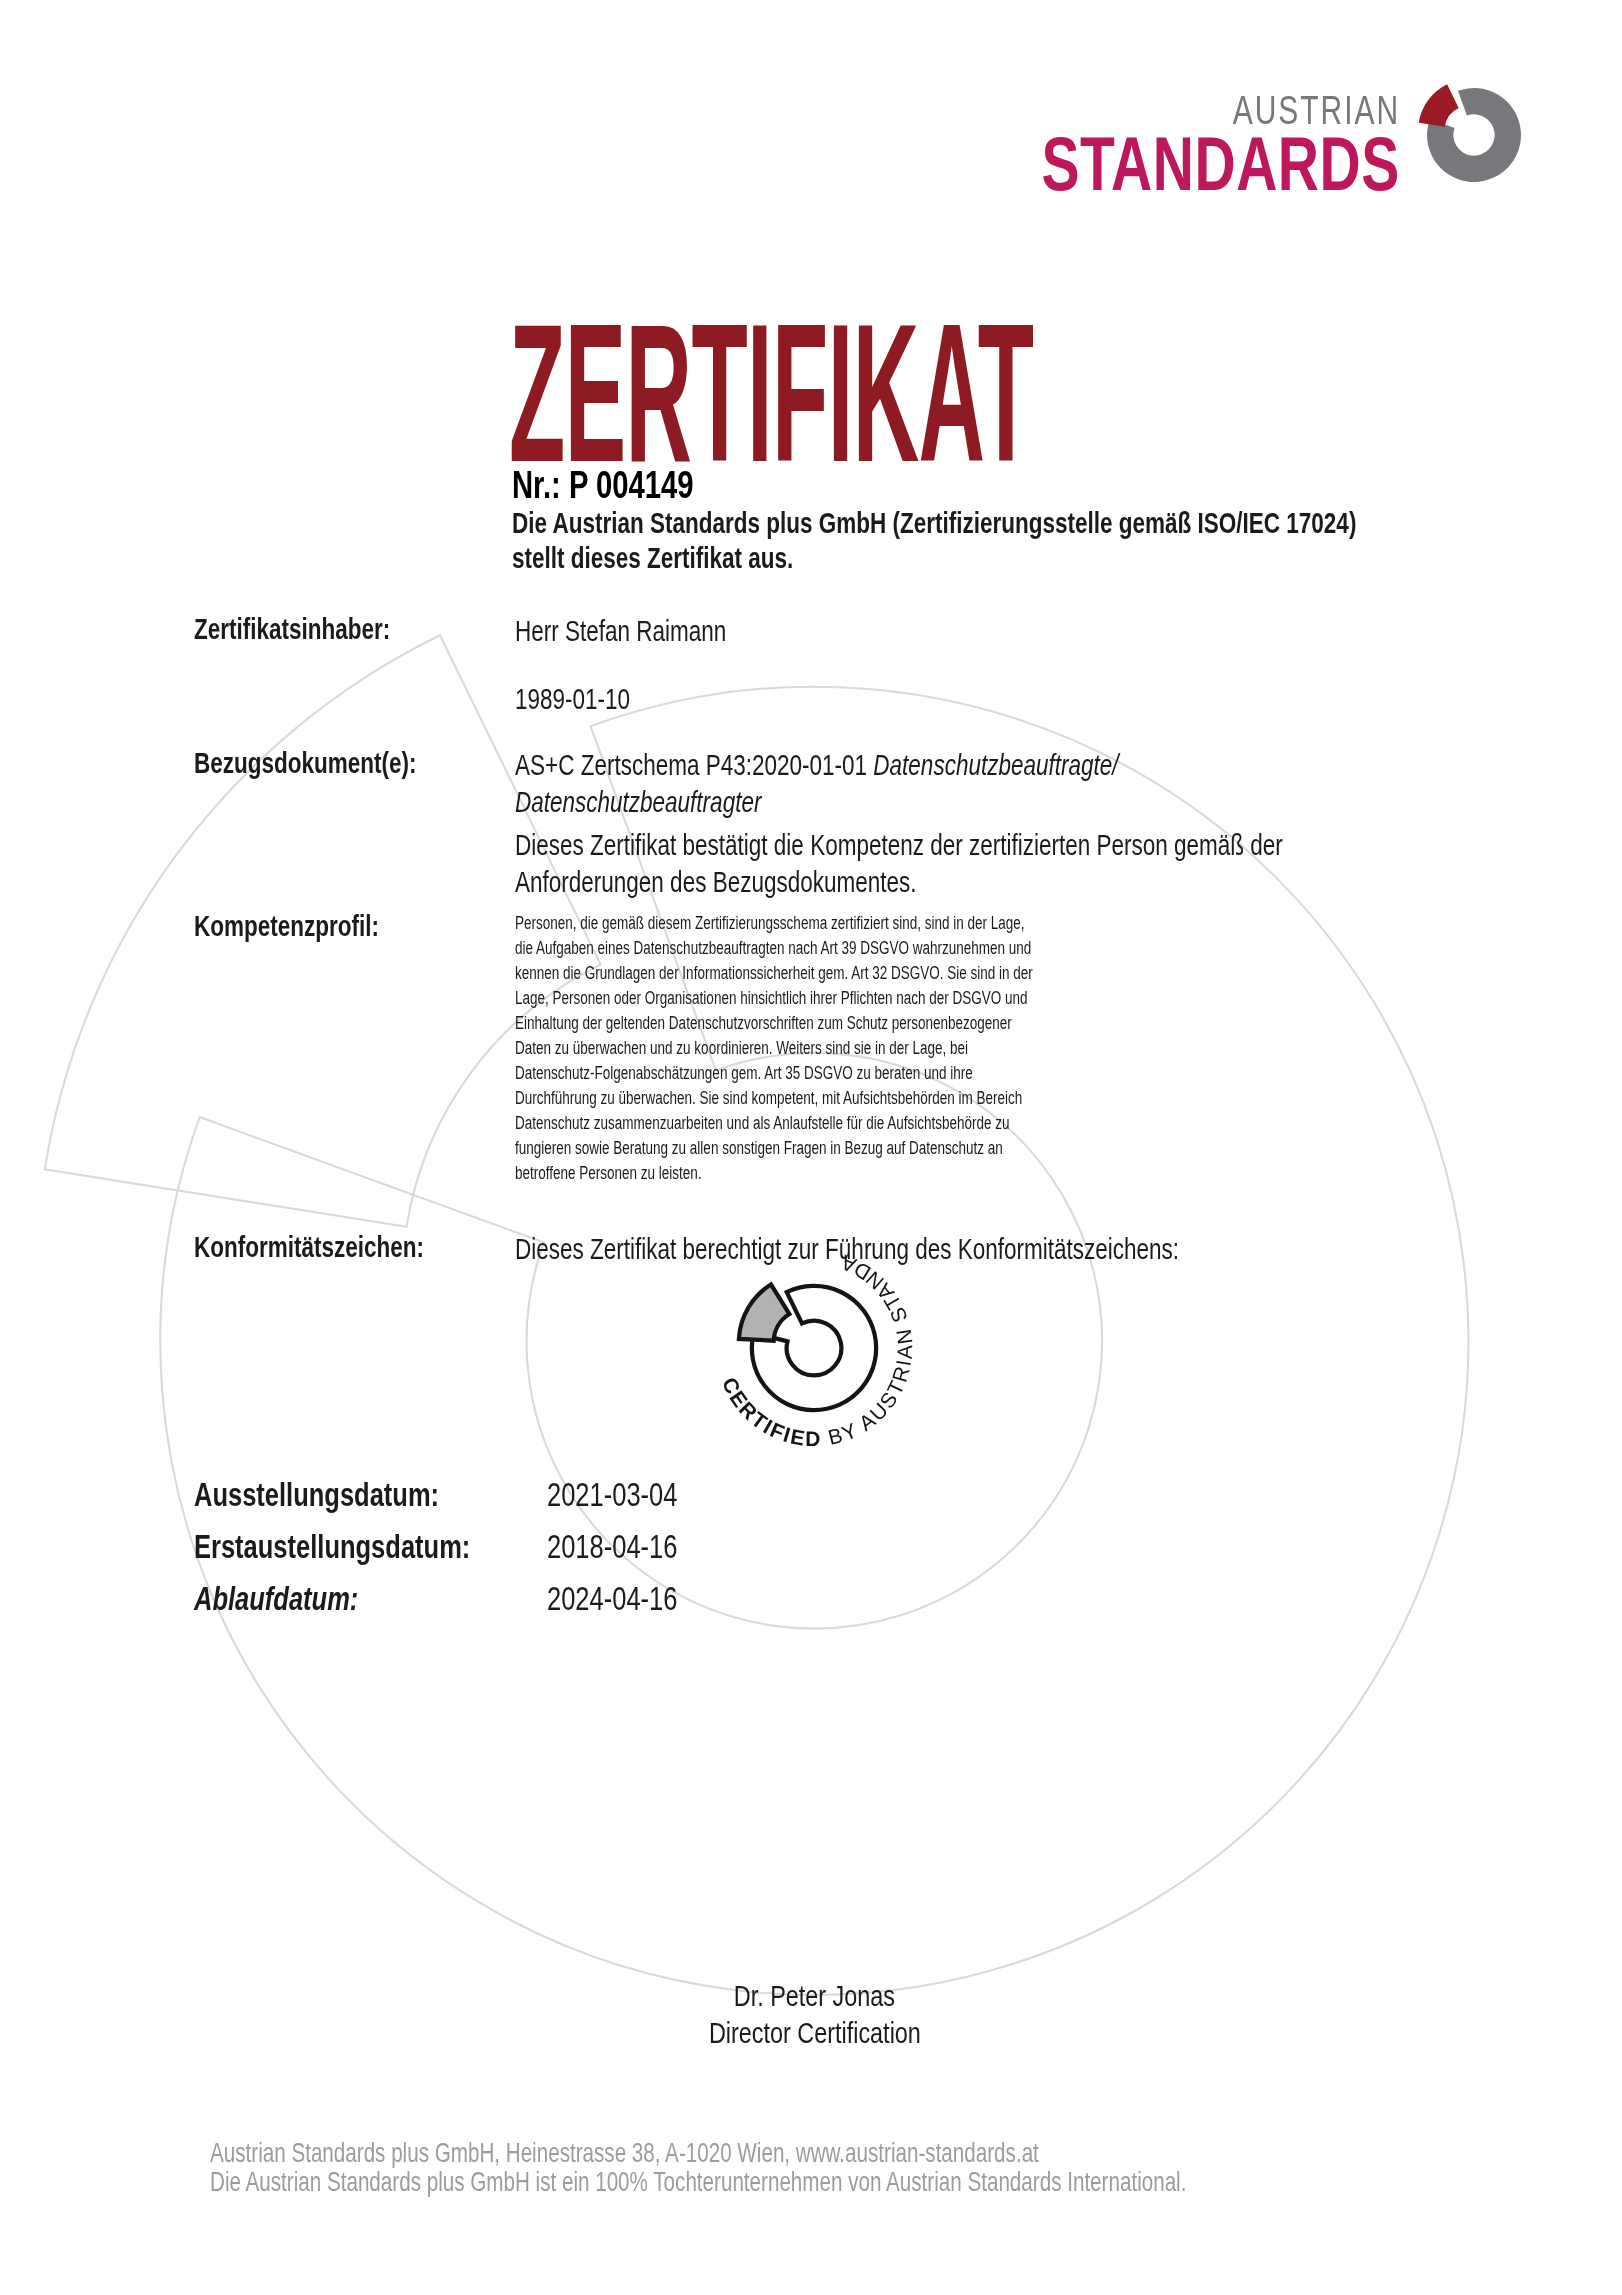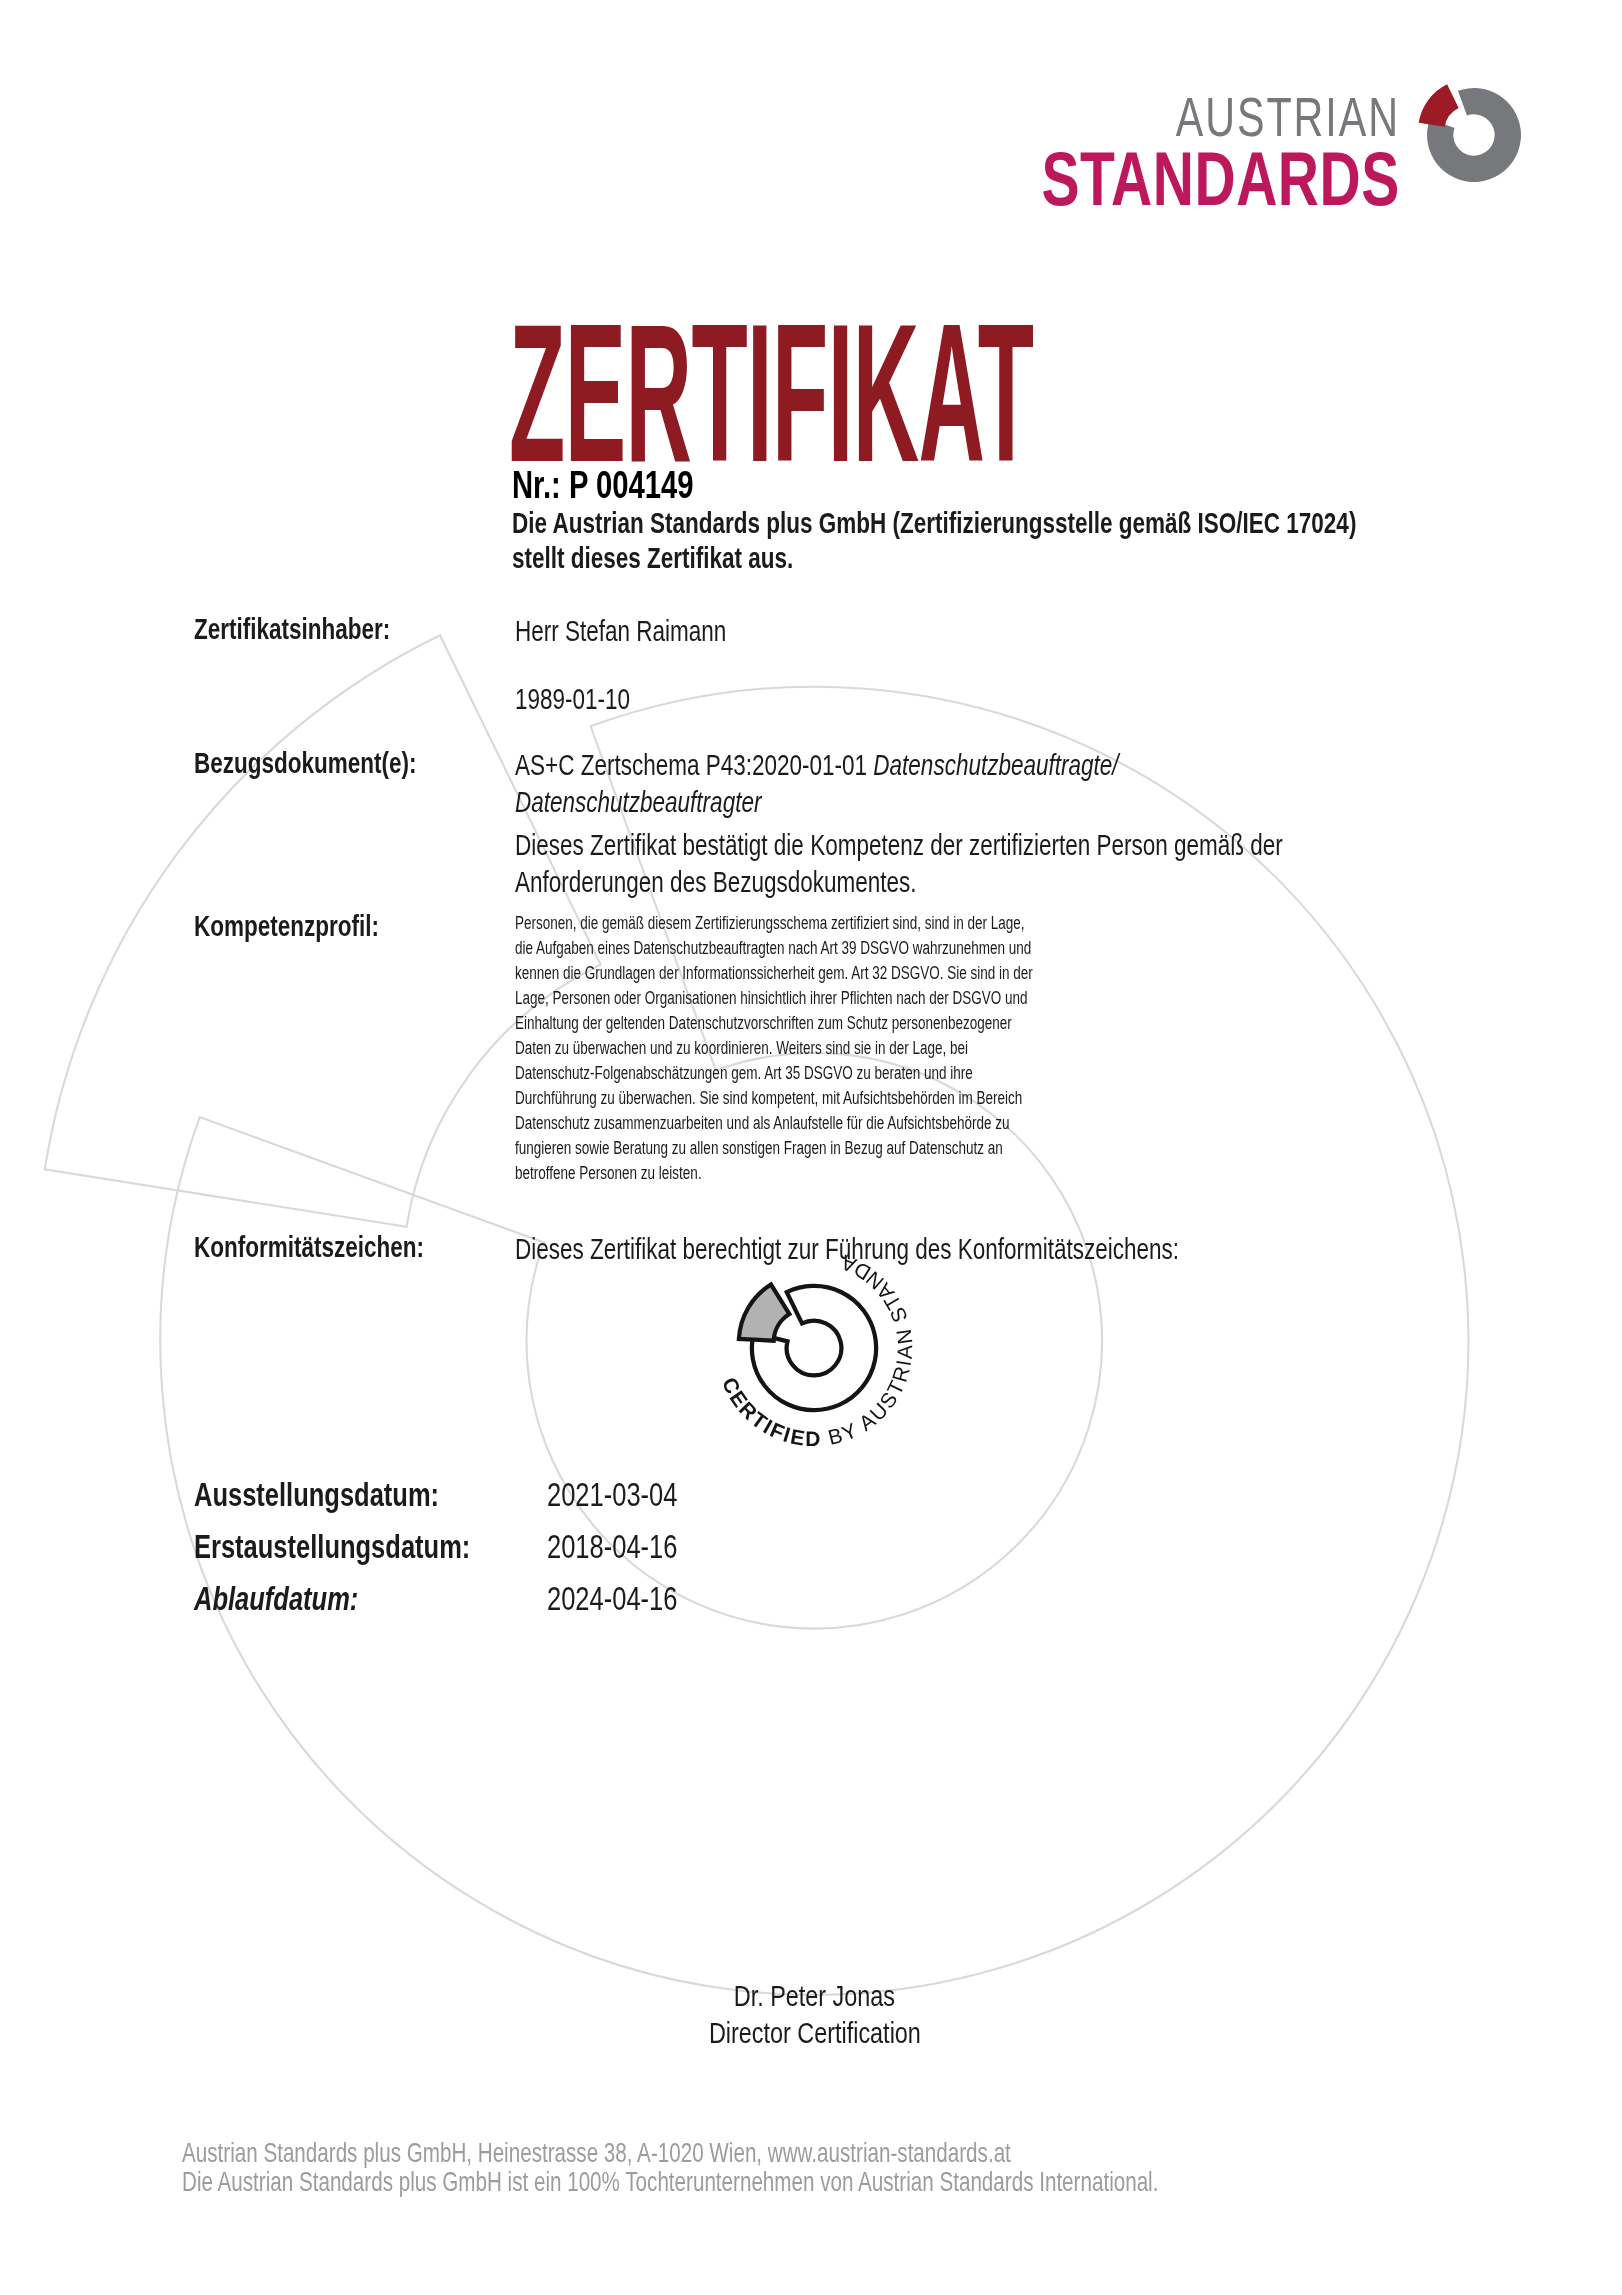--- a/index.html
+++ b/index.html
@@ -15,21 +15,21 @@
          transform:scaleX(0.47);transform-origin:0 0;white-space:nowrap;}
   .nr{font-size:39px;font-weight:bold;color:#000000;}
   .body-line{font-size:30px;line-height:37px;}
   .label{font-size:30px;font-weight:bold;}
   .intro .ln{font-size:30px;font-weight:bold;line-height:35px;}
   .komp .ln{font-size:18px;line-height:25px;}
   .dates-label{font-size:34px;font-weight:bold;}
   .dates-value{font-size:34px;margin-left:32px;}
   .sig{font-size:30px;line-height:37px;text-align:center;}
   .footer .ln{font-size:27.5px;line-height:29px;color:#9c9c9c;}
-  .logo-austrian{font-size:55px;font-weight:400;color:#77787b;letter-spacing:2.6px;line-height:1;}
+  .logo-austrian{font-size:40px;font-weight:400;color:#77787b;letter-spacing:2.6px;line-height:1;}
   .logo-standards{font-size:76px;font-weight:bold;color:#be185d;letter-spacing:0.7px;line-height:1;margin-top:-3.9px;}
   .watermark{pointer-events:none;}
 </style>
 </head>
 <body>
 
 <div class="page">
 
   <svg width="0" height="0" style="position:absolute">
     <defs>
@@ -139,19 +139,19 @@
   <div class="abs dates-label" style="left:194px;top:1579px;font-style:italic;">
     <span class="cx">Ablaufdatum:</span></div>
   <div class="abs dates-value" style="left:515px;top:1579px;">
     <span class="cx">2024-04-16</span></div>
 
   <div class="abs sig" style="left:553px;top:1977px;width:523px;">
     <div><span class="cxc">Dr. Peter Jonas</span></div>
     <div><span class="cxc">Director Certification</span></div>
   </div>
 
-  <div class="abs footer" style="left:182px;top:2138px;">
+  <div class="abs footer" style="left:210px;top:2138px;">
       <div class="ln "><span class="cx">Austrian Standards plus GmbH, Heinestrasse 38, A-1020 Wien, www.austrian-standards.at</span></div>
       <div class="ln "><span class="cx">Die Austrian Standards plus GmbH ist ein 100% Tochterunternehmen von Austrian Standards International.</span></div>
     </div>
 
 </div>
 
 
 </body></html>

